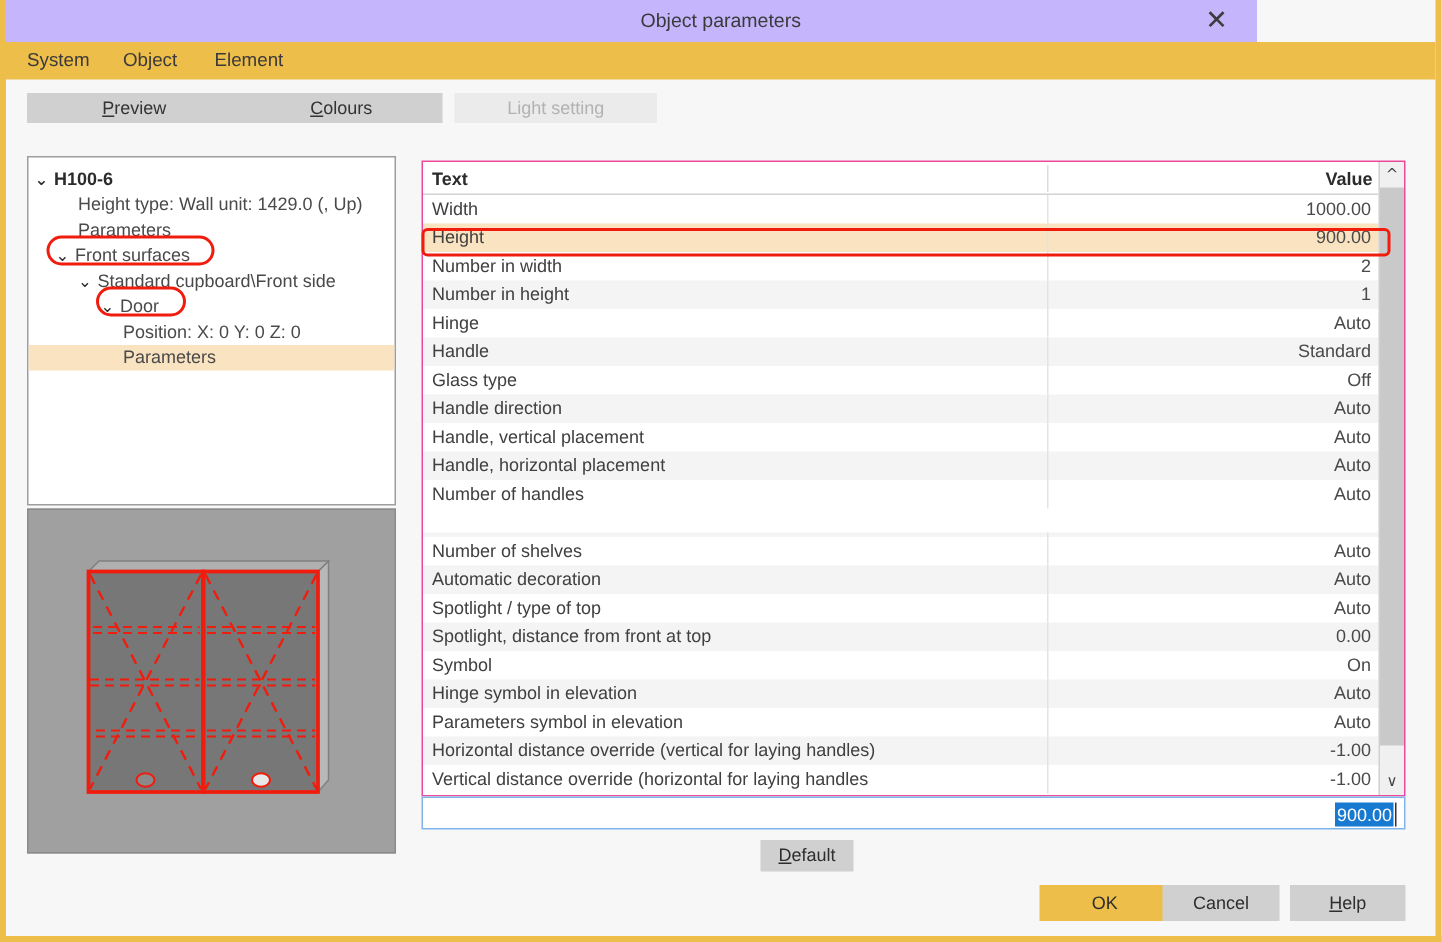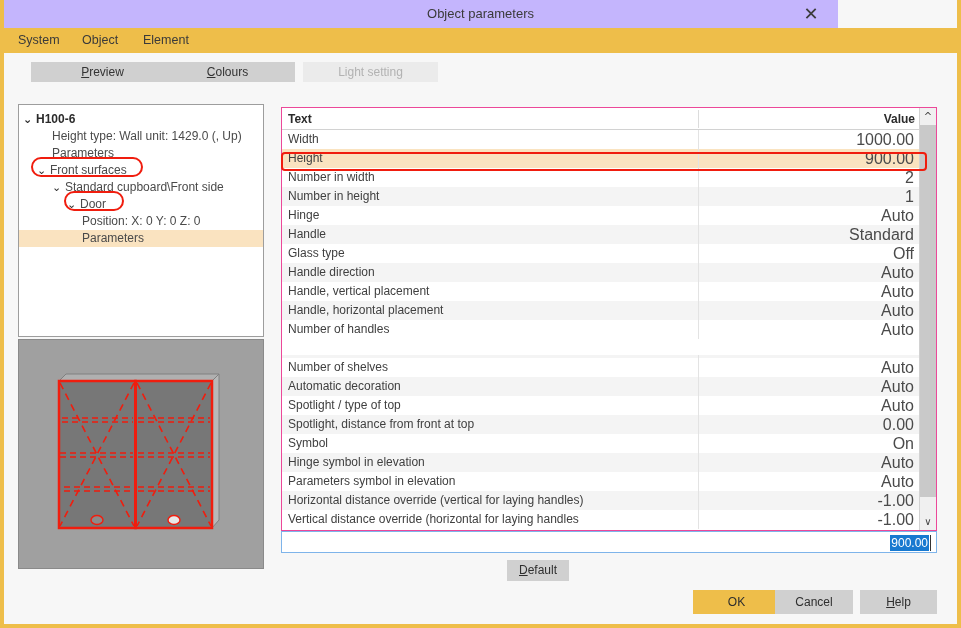--- a/index.html
+++ b/index.html
@@ -100,21 +100,21 @@
   .row { position: absolute; left: 0; width: 639px; height: 19px; }
   .row.odd { background: #ffffff; }
   .row.even { background: #f4f4f4; }
   .row.sel { background: #fae3c0; }
   .rlabel {
     position: absolute; left: 6px; top: 0; height: 19px; line-height: 19px;
     font-size: 12px; color: #404040; white-space: nowrap;
   }
   .rvalue {
     position: absolute; right: 7px; top: 0; height: 19px; line-height: 19px;
-    font-size: 16px; color: #4a4a4a; white-space: nowrap;
+    font-size: 12px; color: #4a4a4a; white-space: nowrap;
   }
   .rdiv { position: absolute; left: 416px; top: 0; width: 1px; height: 19px; background: #e3e3e3; }
   
   #vscroll {
     position: absolute; right: 0; top: 0; width: 17px; height: 422px;
     background: #f0f0f0; border-left: 1px solid #d2d2d2;
   }
   .sb-arrow {
     position: absolute; left: 0; width: 16px; height: 17px;
     background: #f0f0f0; text-align: center; line-height: 17px;
@@ -164,21 +164,21 @@
     <div id="close-btn">✕</div>
   </div>
 
   <div id="menubar">
       <div class="menu-item" style="left: 14px;">System</div>
       <div class="menu-item" style="left: 78px;">Object</div>
       <div class="menu-item" style="left: 139px;">Element</div>
     </div>
 
   <div id="tabstrip">
-      <div class="tabbtn" style="left: 14px; width: 143px; margin-left: 13px;"><span class="ul">P</span>review</div>
+      <div class="tabbtn" style="left: 14px; width: 143px;"><span class="ul">P</span>review</div>
       <div class="tabbtn" style="left: 156px; width: 135px;"><span class="ul">C</span>olours</div>
       <div class="tabbtn disabled" style="left: 299px; width: 135px;">Light setting</div>
     </div>
 
   <div id="treepanel">
       <div class="tnode bold" style="left: 4px; top: 6px;"><span class="chev">⌄</span><span>H100-6</span></div>
       <div class="tnode" style="left: 33px; top: 23px;"><span>Height type: Wall unit:  1429.0 (, Up)</span></div>
       <div class="tnode" style="left: 33px; top: 40px;"><span>Parameters</span></div>
       <div class="tnode" style="left: 18px; top: 57px;"><span class="chev">⌄</span><span>Front surfaces</span></div>
       <div class="tnode" style="left: 33px; top: 74px;"><span class="chev">⌄</span><span>Standard cupboard\Front side</span></div>

